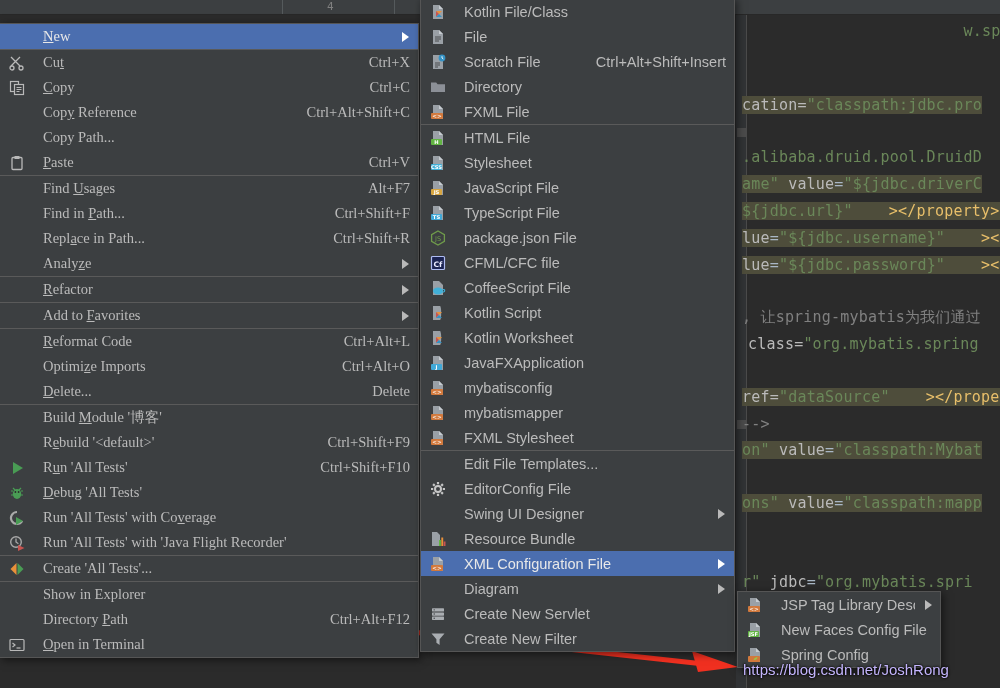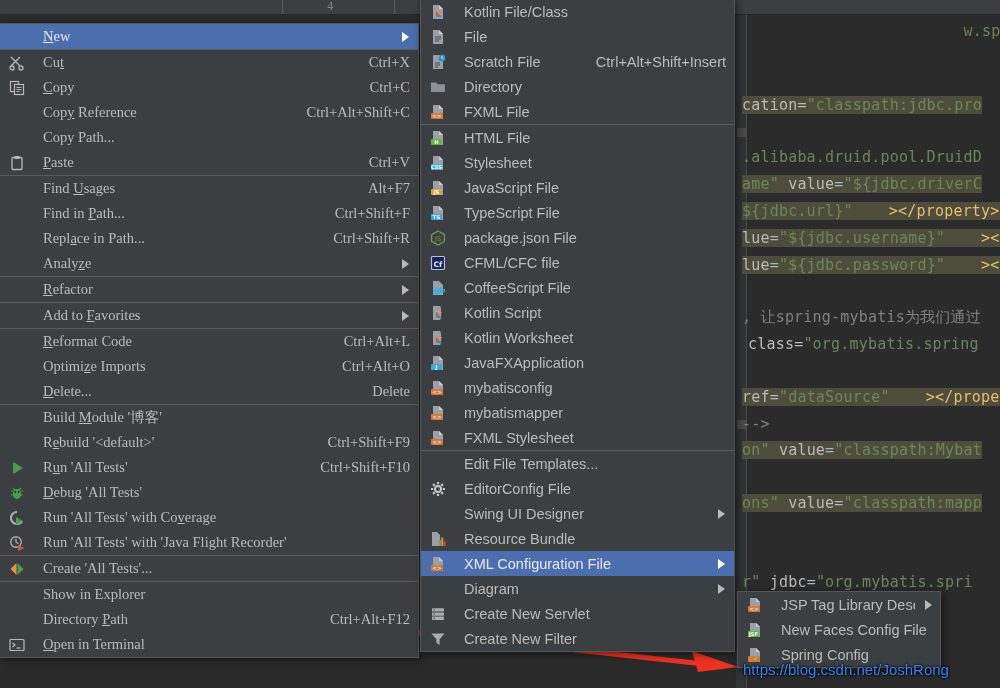--- a/index.html
+++ b/index.html
@@ -139,21 +139,21 @@
 
   
   .ico { display:block; }
 
   
   #watermark {
     position: absolute;
     left: 743px;
     top: 661px;
     font-size: 15px;
-    color: #3b82f6;
+    color: #c4b5fd;
     text-shadow: 0 0 2px #000, 0 0 3px #000;
     font-family: "Liberation Sans", sans-serif;
     white-space: nowrap;
     pointer-events: none;
   }
 
   
   #red-arrow {
     position: absolute;
     left: 320px;

